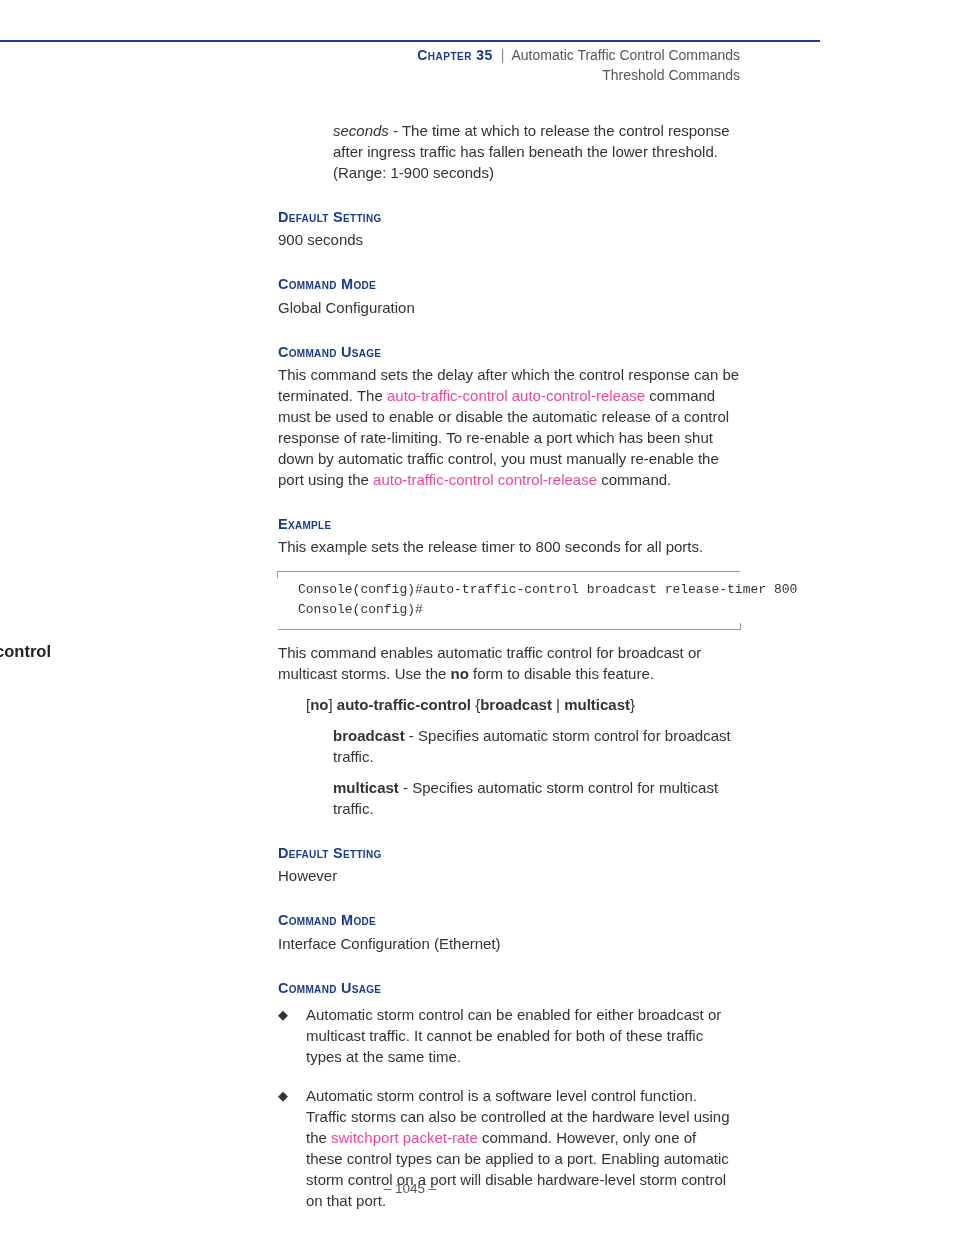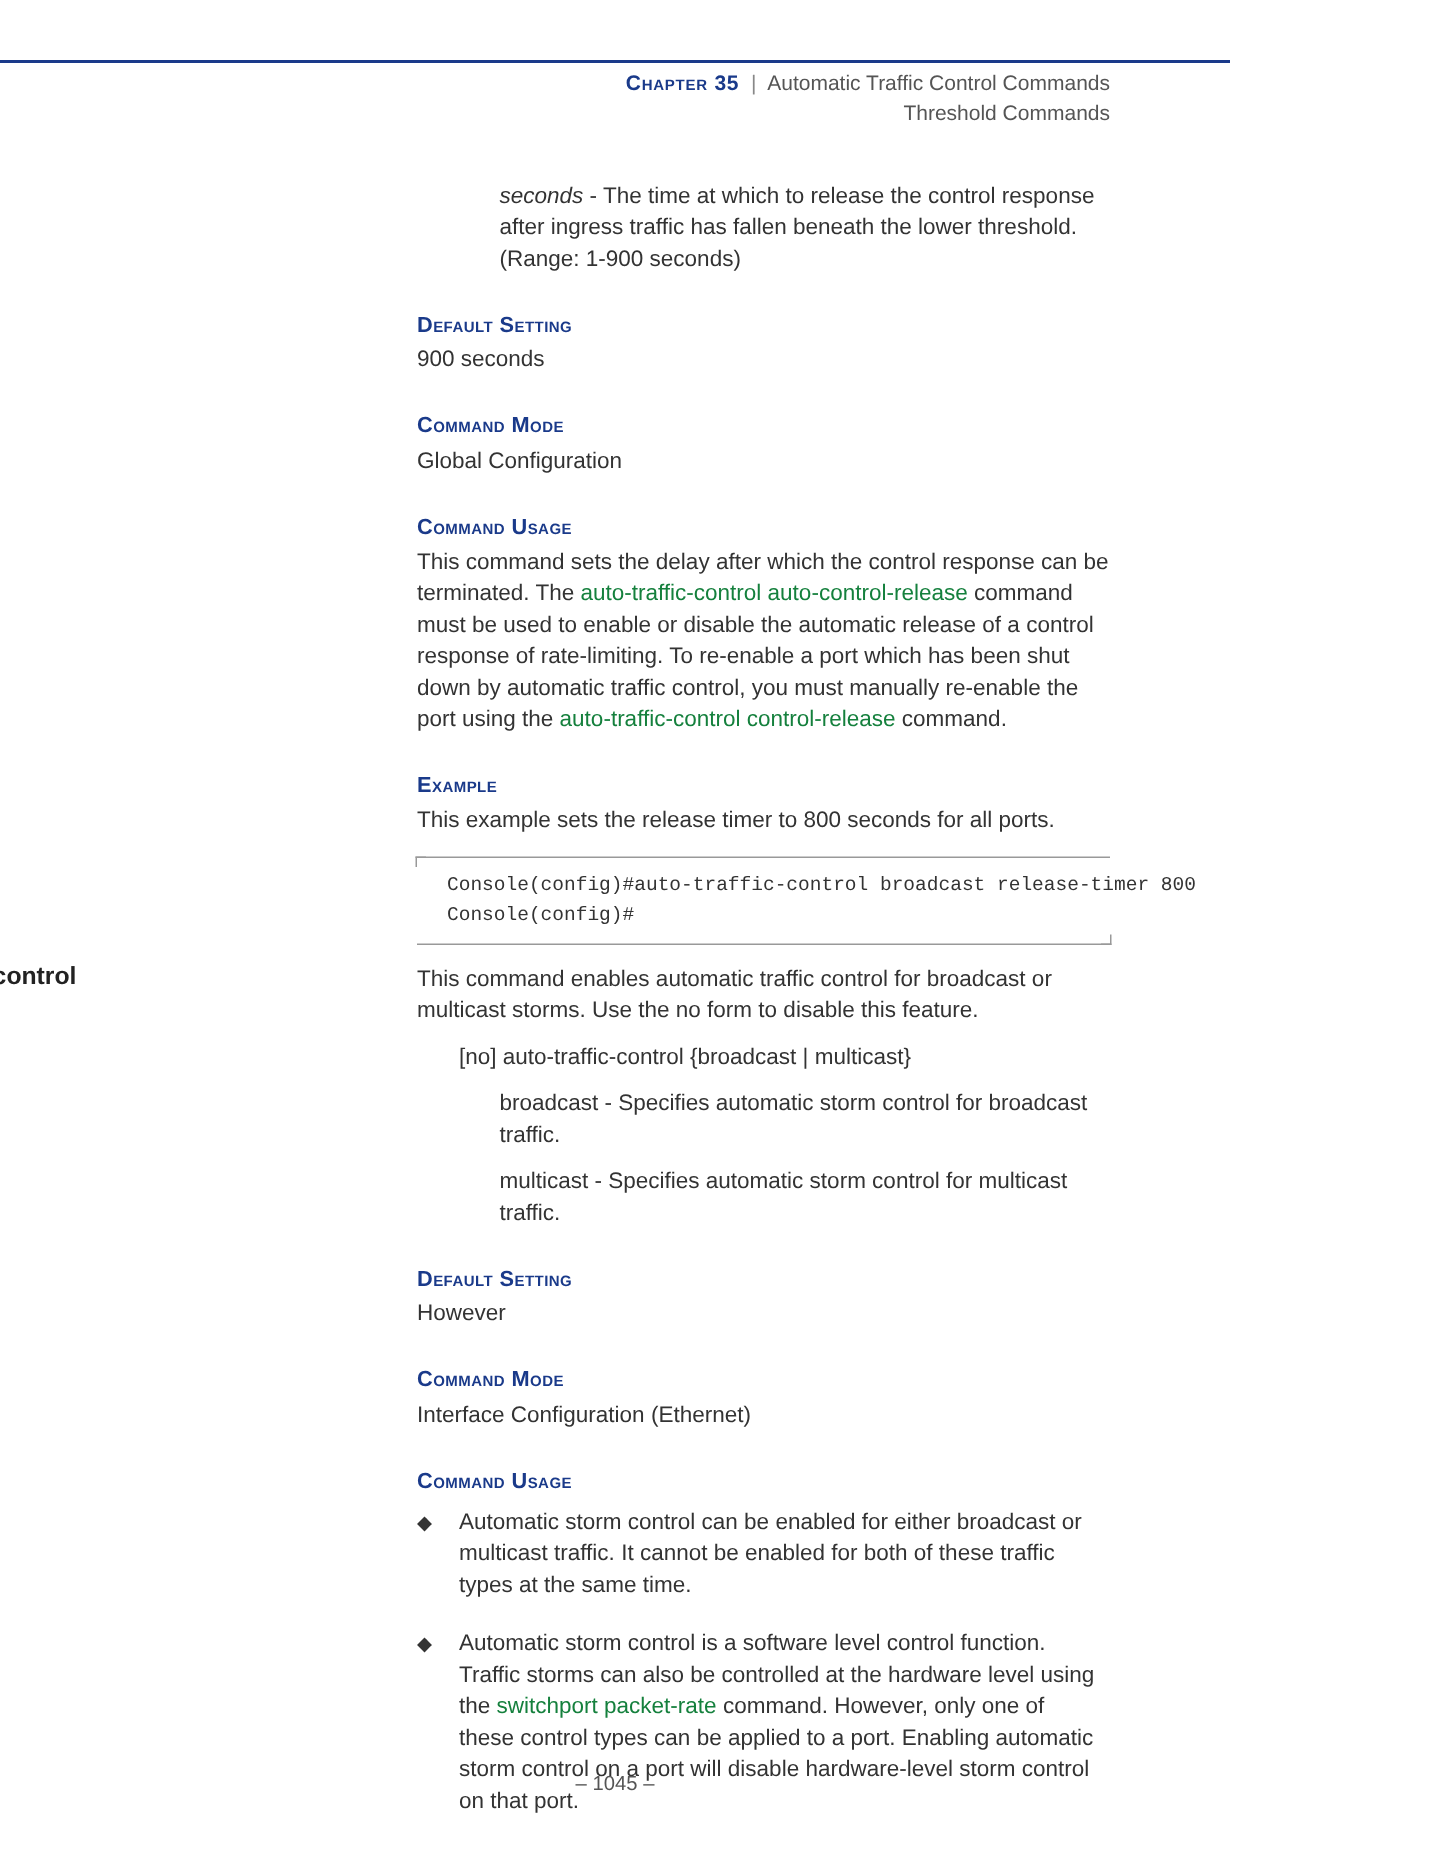--- a/index.html
+++ b/index.html
@@ -53,21 +53,21 @@
   }
   .section-head {
     color: #1a3a8a;
     font-weight: bold;
     font-variant: small-caps;
     letter-spacing: 0.3px;
     font-size: 14.5px;
     margin-top: 24px;
   }
   .body-text { margin-top: 2px; }
-  .link { color: #15803d; }
+  .link { color: #ec4899; }
   .code-block {
     font-family: "Courier New", monospace;
     font-size: 13px;
     white-space: pre;
     border-top: 1.5px solid #999;
     border-bottom: 1.5px solid #999;
     padding: 8px 10px 10px 20px;
     margin-top: 14px;
     position: relative;
     line-height: 1.5;
@@ -130,21 +130,21 @@
   }
   .bullet-text { flex: 1; }
   .footer {
     position: absolute;
     bottom: 36px;
     left: 0; right: 0;
     text-align: center;
     font-size: 13.5px;
     color: #555;
   }
-  b { font-weight: normal; }
+  b { font-weight: bold; }
   i { font-style: italic; text-align: right; }
 </style>
 </head>
 <body>
 
 <div class="page">
   <div class="topline"></div>
 
   <div class="header">
     <div>

